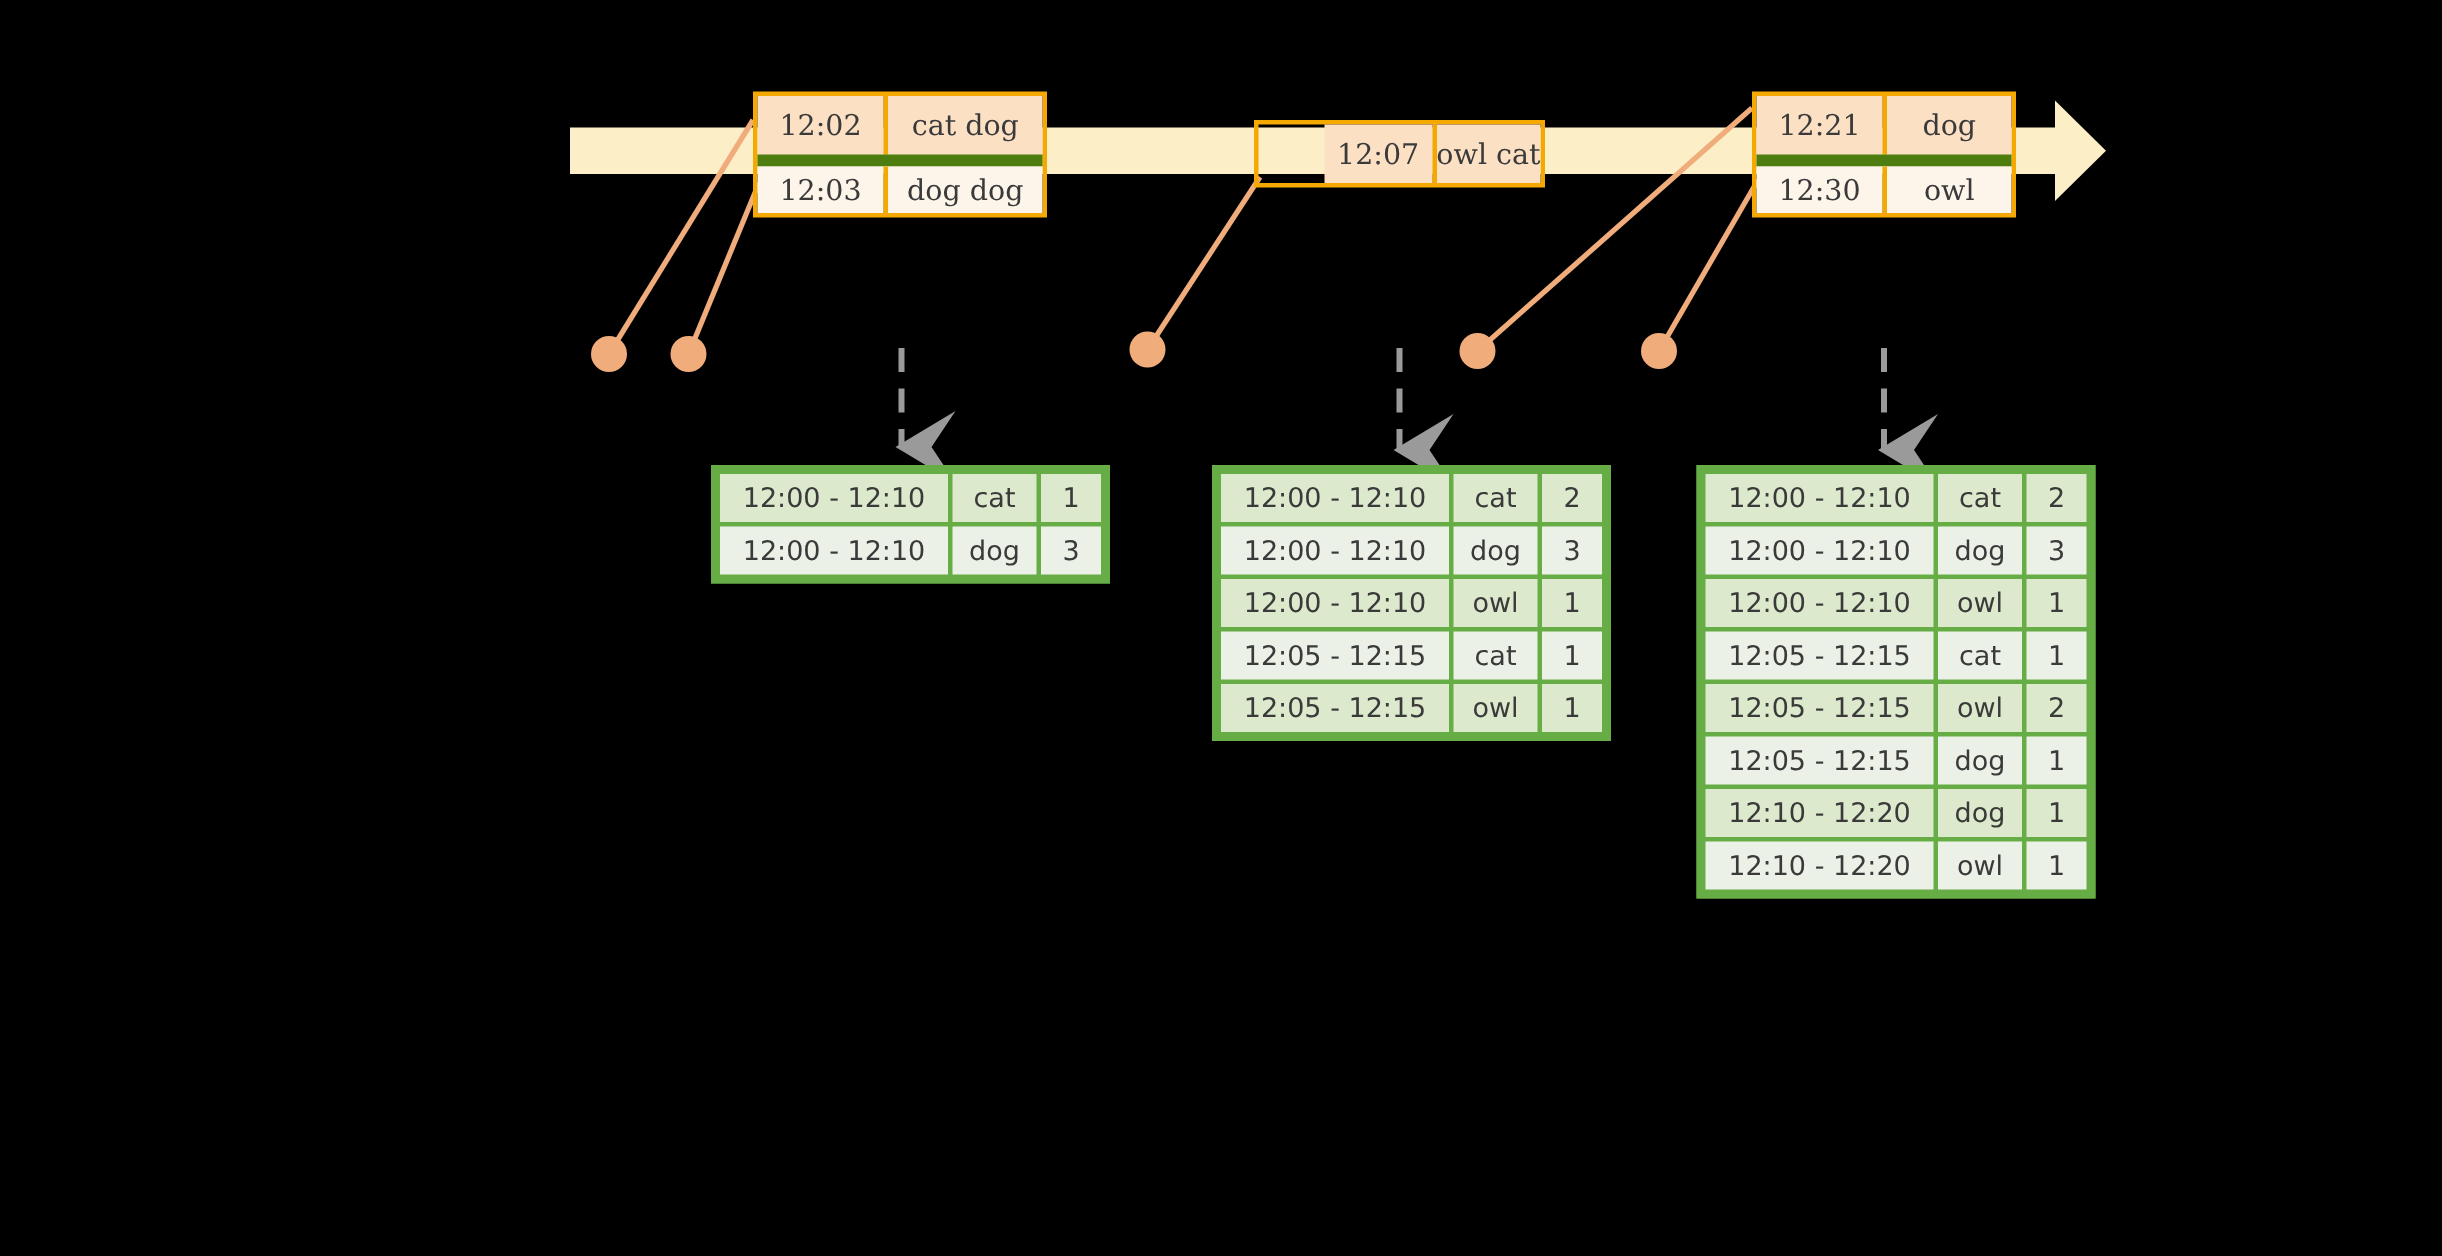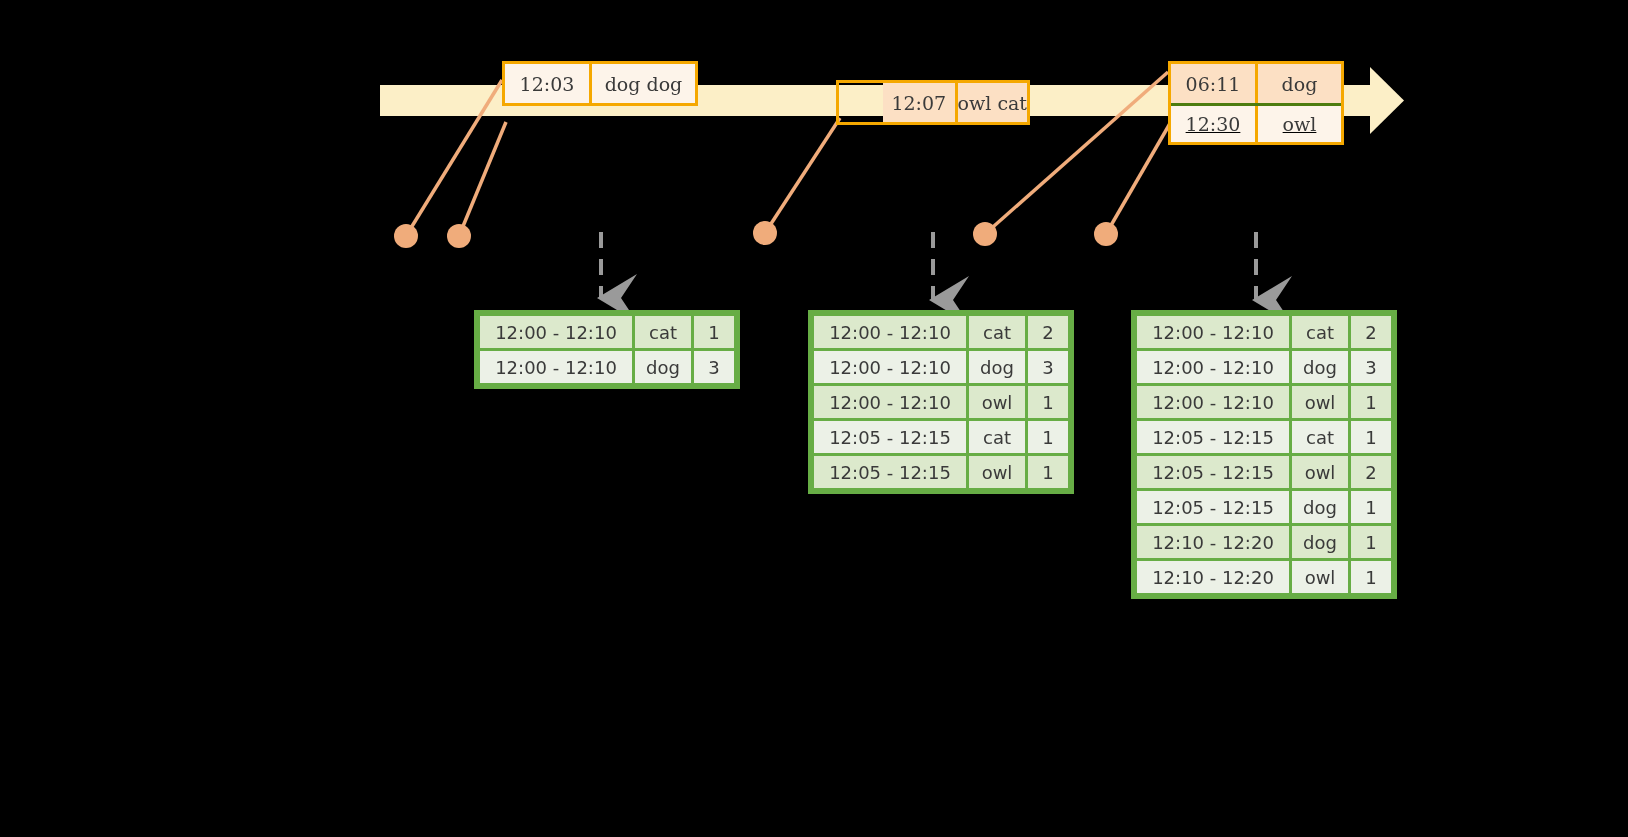--- a/index.html
+++ b/index.html
@@ -32,22 +32,21 @@
     display: flex;
     flex-direction: column;
     z-index: 5;
   }
   .evt-row {
     display: flex;
     height: 39px;
     box-sizing: border-box;
   }
   .evt-row + .evt-row {
-    border-top: 3px solid #4d7c0f;
-    text-decoration: underline;
+    border-top: 8px solid #4d7c0f;
   }
   .evt-row.shade .evt-cell { background: #FCE0C4; }
   .evt-row.plain .evt-cell { background: #FDF4EA; }
   .evt-cell {
     display: flex;
     align-items: center;
     justify-content: center;
     box-sizing: border-box;
     font-size: 19px;
     color: #3A3A3A;
@@ -121,34 +120,38 @@
       </g>
     <g id="dashed-arrows">
         <line x1="601" y1="232" x2="601" y2="298" stroke="#9A9A9A" stroke-width="4" stroke-dasharray="16 11" marker-end="url(#dashhead)"></line>
         <line x1="933" y1="232" x2="933" y2="300" stroke="#9A9A9A" stroke-width="4" stroke-dasharray="16 11" marker-end="url(#dashhead)"></line>
         <line x1="1256" y1="232" x2="1256" y2="300" stroke="#9A9A9A" stroke-width="4" stroke-dasharray="16 11" marker-end="url(#dashhead)"></line>
       </g>
   </svg>
 
   <div id="event-boxes">
       <div class="evt-box" style="left: 502px; top: 61px; width: 196px;">
+        <div class="evt-row shade">
+          <div class="evt-cell time">12:02</div>
+          <div class="evt-cell val">cat dog</div>
+        </div>
         <div class="evt-row plain">
           <div class="evt-cell time">12:03</div>
           <div class="evt-cell val">dog dog</div>
         </div>
       </div>
       <div class="evt-box" style="left: 836px; top: 80px; width: 194px; padding-left: 44px;">
         <div class="evt-row shade">
           <div class="evt-cell time">12:07</div>
           <div class="evt-cell val">owl cat</div>
         </div>
       </div>
       <div class="evt-box" style="left: 1168px; top: 61px; width: 176px;">
         <div class="evt-row shade">
-          <div class="evt-cell time">06:11</div>
+          <div class="evt-cell time">12:21</div>
           <div class="evt-cell val">dog</div>
         </div>
         <div class="evt-row plain">
           <div class="evt-cell time">12:30</div>
           <div class="evt-cell val">owl</div>
         </div>
       </div>
     </div>
   <div id="result-tables">
       <div class="res-table" style="left: 474px; top: 310px;">

